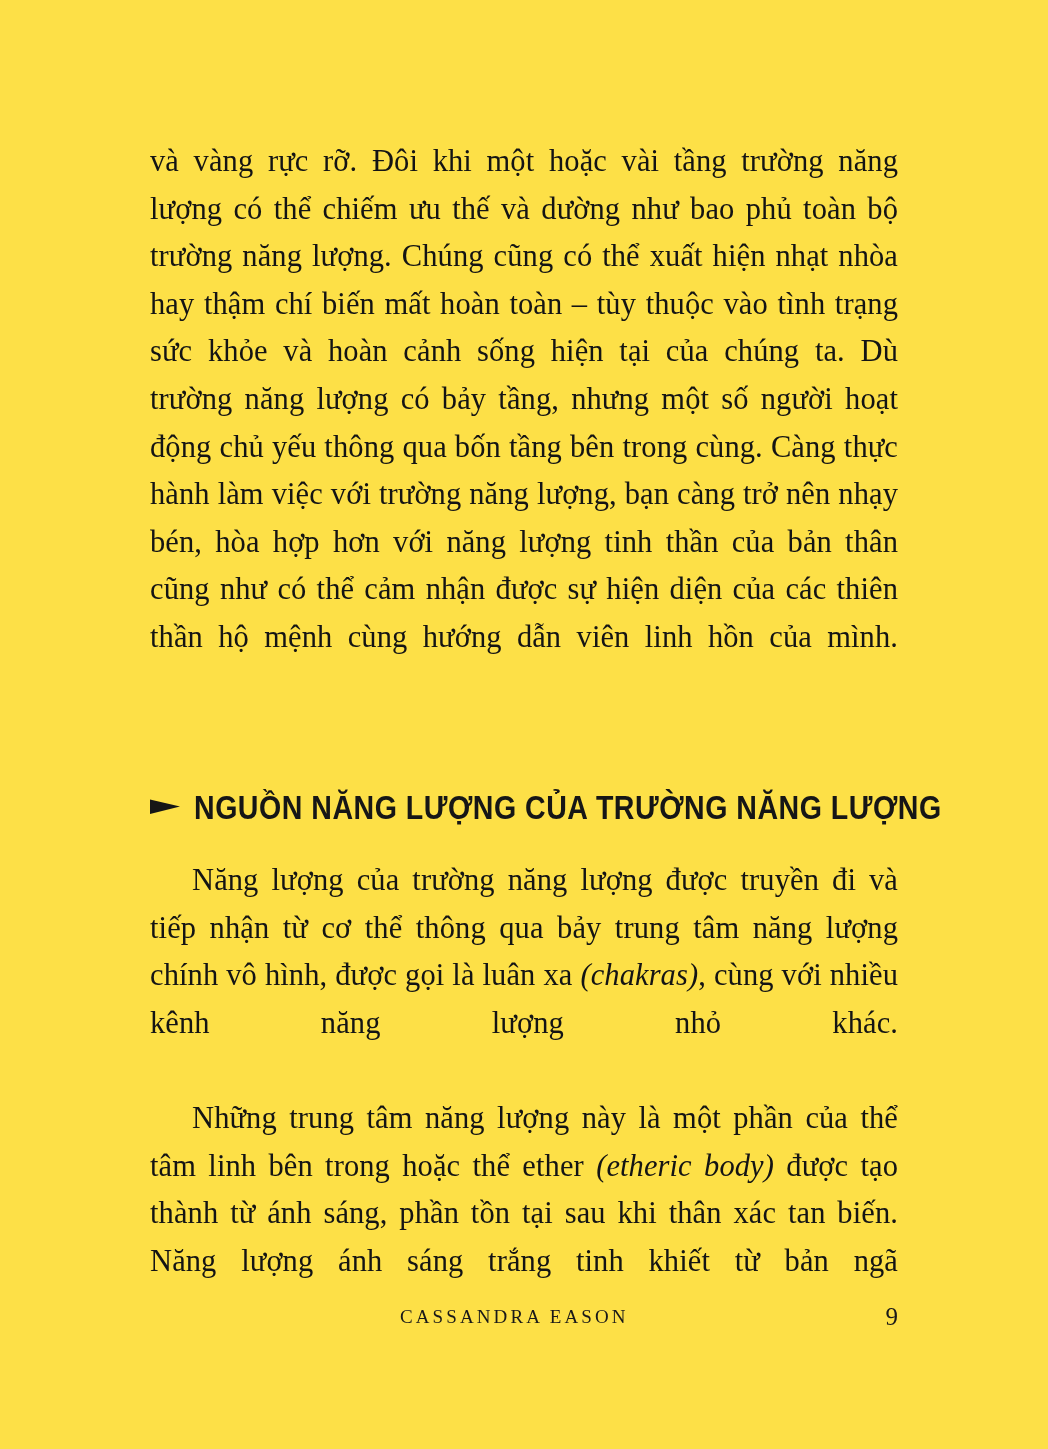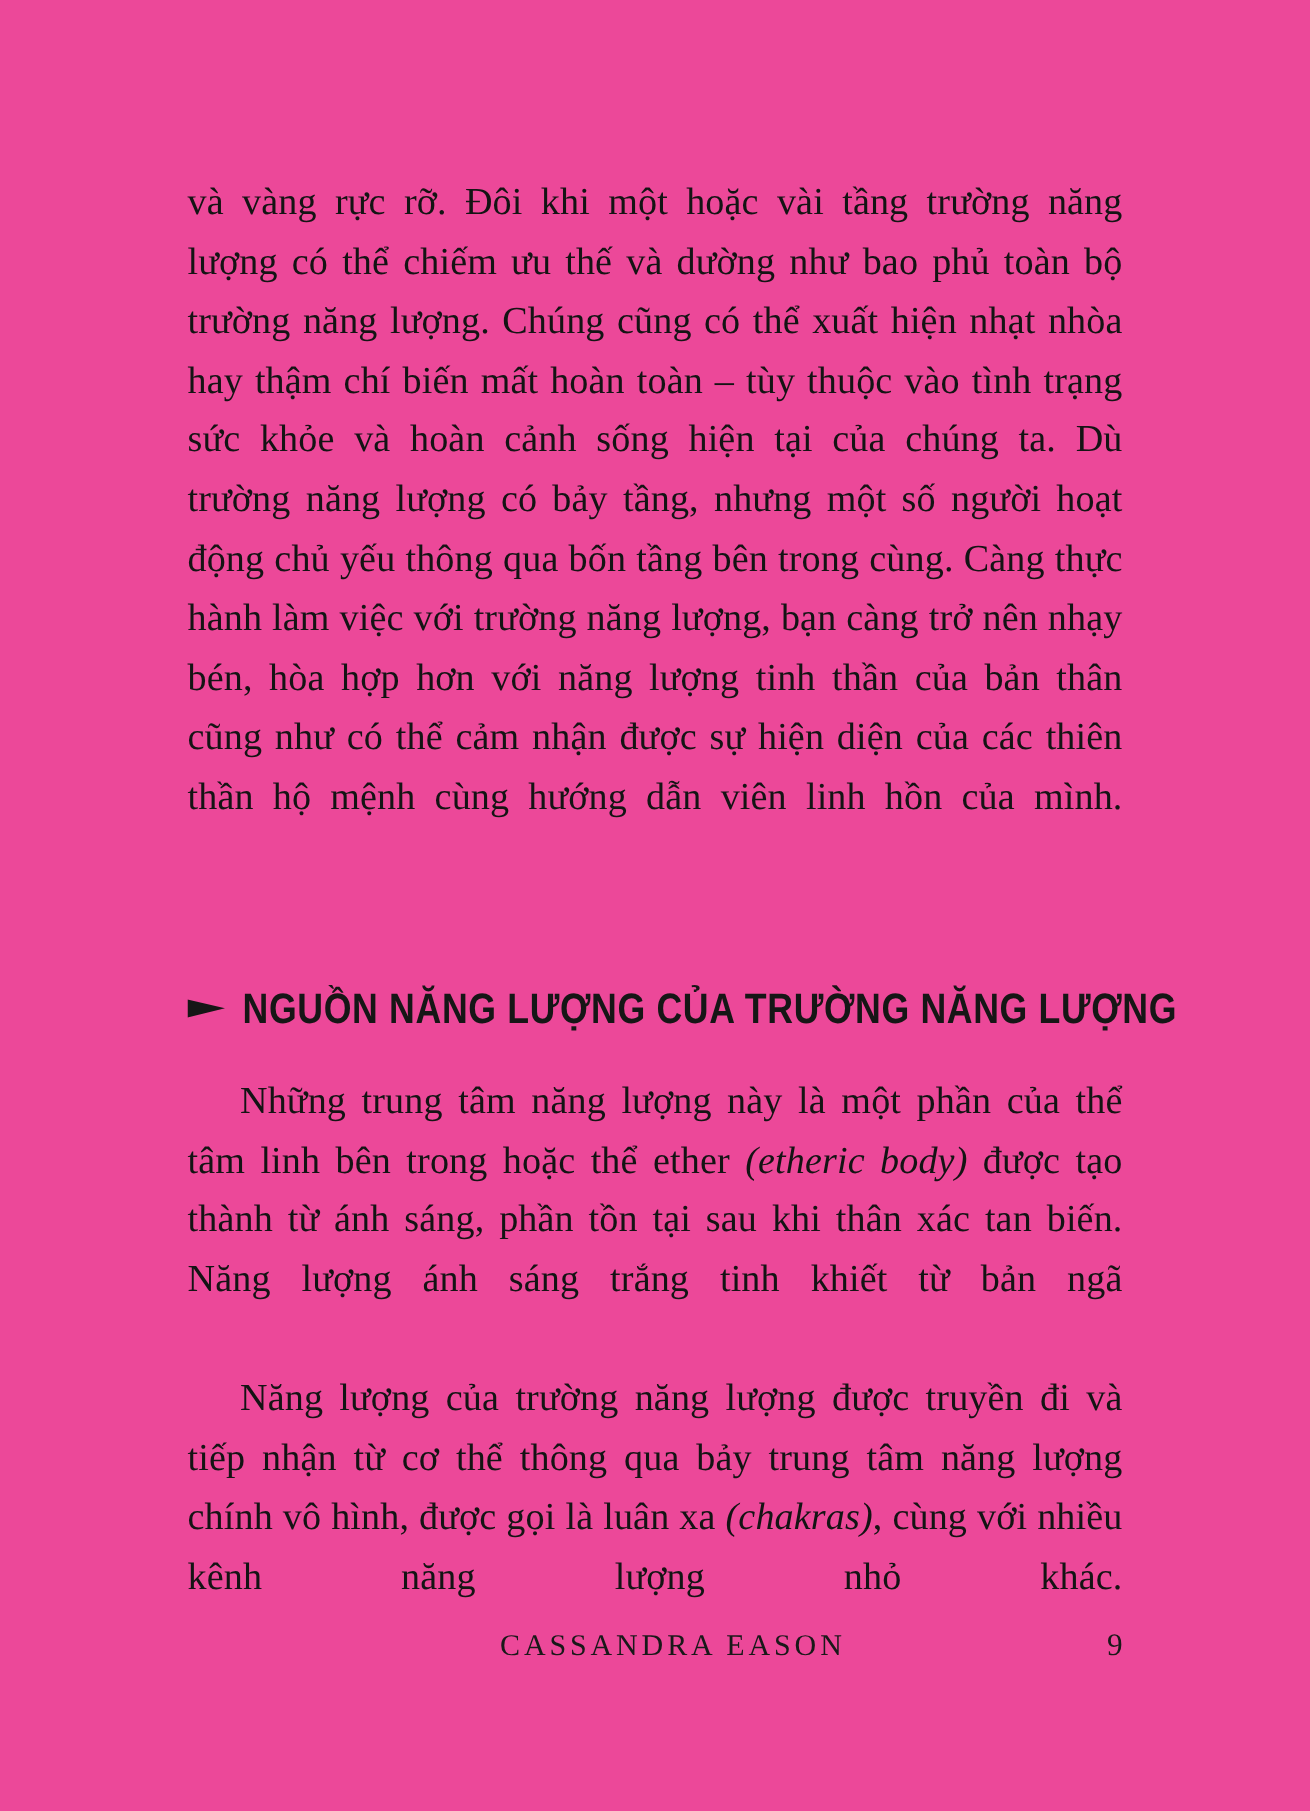--- a/index.html
+++ b/index.html
@@ -14,21 +14,21 @@
     position: relative;
     overflow: hidden;
     font-family: "Liberation Serif", "DejaVu Serif", serif;
     color: #1a1a1a;
     -webkit-font-smoothing: antialiased;
   }
 
   .page {
     position: absolute;
     inset: 0;
-    background: #ec4899;
+    background: #fde047;
   }
 
   
   .content {
     position: absolute;
     left: 150px;
     top: 138px;
     width: 748px;
   }
 
@@ -101,21 +101,21 @@
     left: 150px;
     top: 1303px;
     width: 748px;
     height: 40px;
   }
   .footer-author {
     position: absolute;
     left: 250px;
     top: 0;
     font-family: "Liberation Serif", "DejaVu Serif", serif;
-    font-size: 24px;
+    font-size: 19px;
     line-height: 28px;
     letter-spacing: 3.1px;
     color: #191919;
     white-space: nowrap;
   }
   .footer-page {
     position: absolute;
     right: 0px;
     top: 0;
     font-family: "Liberation Serif", "DejaVu Serif", serif;
@@ -138,23 +138,23 @@
   <div class="section-heading">
     <span class="heading-arrow">
       <svg width="32" height="22" viewBox="0 0 32 22" aria-hidden="true">
         <polygon points="0,3.5 30,10.6 0,18" fill="#161616"></polygon>
       </svg>
     </span>
     <span class="heading-text">NGUỒN NĂNG LƯỢNG CỦA TRƯỜNG NĂNG LƯỢNG</span>
   </div>
 
   <div class="content-2">
+    <p class="body-par indent"><span>Năng lượng của trường năng lượng được truyền đi và tiếp nhận từ cơ thể thông qua bảy trung tâm năng lượng chính vô hình, được gọi là luân xa </span><i class="it">(chakras)</i><span>, cùng với nhiều kênh năng lượng nhỏ khác.</span></p>
+
     <p class="body-par indent"><span>Những trung tâm năng lượng này là một phần của thể tâm linh bên trong hoặc thể ether </span><i class="it">(etheric body)</i><span> được tạo thành từ ánh sáng, phần tồn tại sau khi thân xác tan biến. Năng lượng ánh sáng trắng tinh khiết từ bản ngã</span></p>
-
-    <p class="body-par indent"><span>Năng lượng của trường năng lượng được truyền đi và tiếp nhận từ cơ thể thông qua bảy trung tâm năng lượng chính vô hình, được gọi là luân xa </span><i class="it">(chakras)</i><span>, cùng với nhiều kênh năng lượng nhỏ khác.</span></p>
   </div>
 
   <div class="footer">
     <span class="footer-author">CASSANDRA EASON</span>
     <span class="footer-page">9</span>
   </div>
 
 </div>
 
 </body></html>

